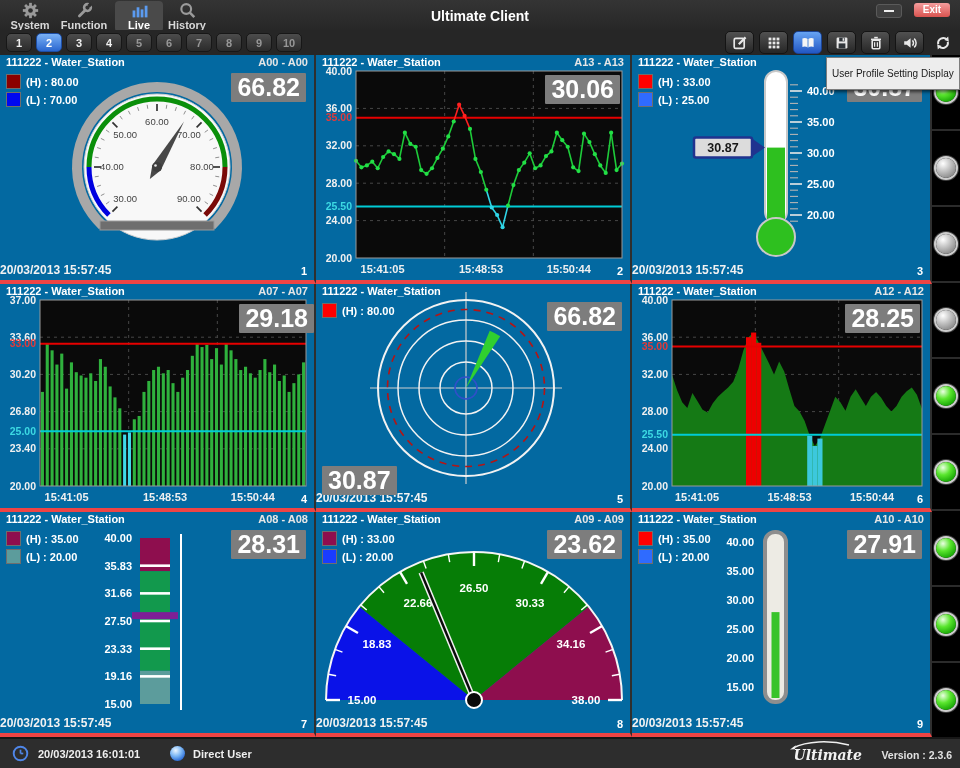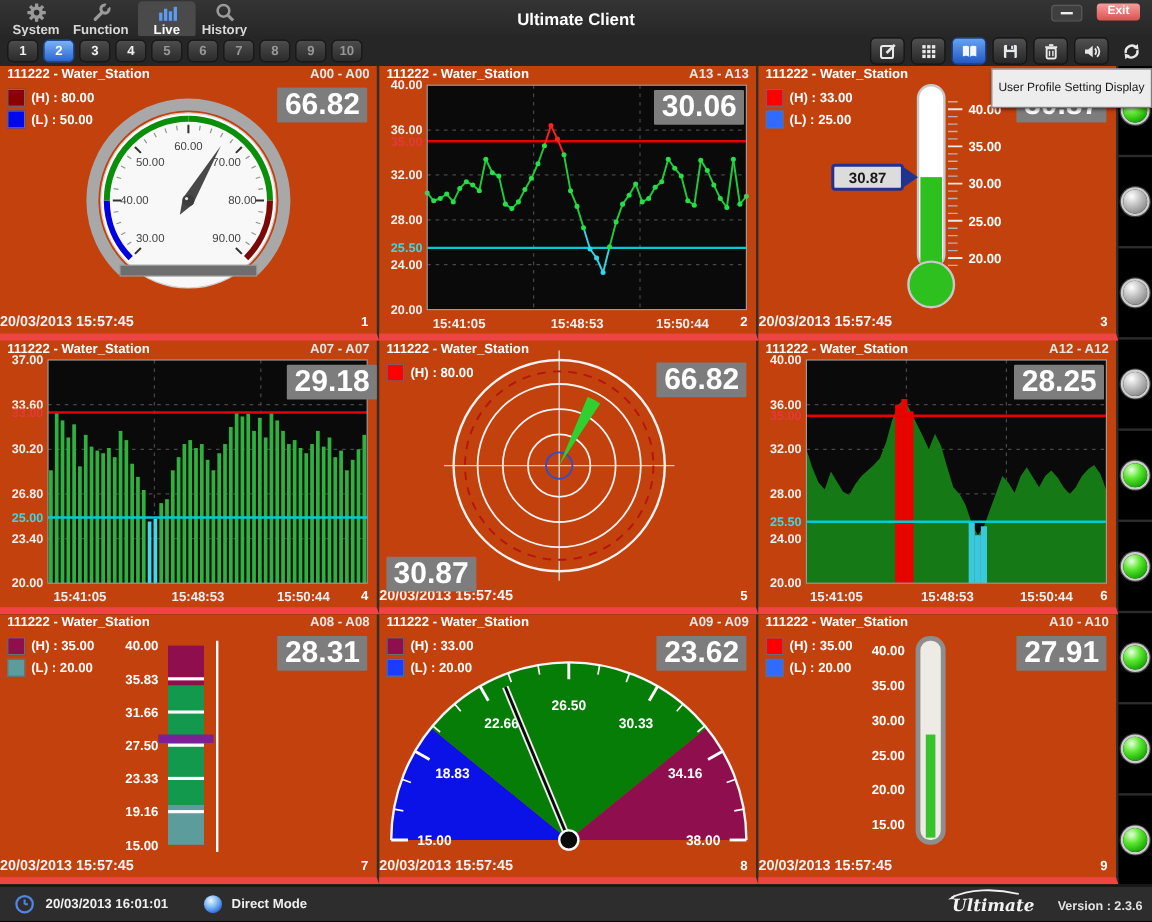--- a/index.html
+++ b/index.html
@@ -26,22 +26,22 @@
         color:#f0f0f0;border-radius:5px;background:linear-gradient(#4c4c4c,#2b2b2b);
         border:1px solid #171717;box-sizing:border-box;cursor:default;}
   .ptab.dim{color:#979797;}
   .ptab.active{background:linear-gradient(#7ab2f7,#2a66cf);color:#fff;border-color:#1d4ea6;}
   .toolbar{position:absolute;right:4px;top:31px;display:flex;gap:5px;align-items:center;}
   .tbtn{width:27px;height:21px;border-radius:5px;background:linear-gradient(#515151,#262626);
         border:1px solid #141414;display:flex;align-items:center;justify-content:center;cursor:default;}
   .tbtn.active{background:linear-gradient(#66a3f2,#2257c4);border-color:#1b4496;}
   .tbtn.plain{background:none;border:none;}
   
-  .panel{position:absolute;background:#c2410c;border-right:2px solid #2f2f2f;
-         border-bottom:6px solid #ef4444;box-sizing:border-box;}
+  .panel{position:absolute;background:#0369a1;border-right:2px solid #2f2f2f;
+         border-bottom:4px solid #ef4444;box-sizing:border-box;}
   .phead{position:absolute;top:1px;left:6px;right:6px;height:15px;z-index:4;}
   .station{float:left;font-size:11px;font-weight:bold;color:#fff;}
   .ptag{float:right;font-size:11px;font-weight:bold;color:#e6e6e6;}
   .legend{position:absolute;left:6px;top:19px;z-index:4;}
   .lrow{display:flex;align-items:center;margin-bottom:3px;}
   .lsw{width:13px;height:13px;border:1px solid #6e6e6e;margin-right:5px;}
   .llab{font-size:11px;font-weight:bold;color:#fff;}
   .vbox{position:absolute;right:8px;top:18px;background:#7d7d7d;color:#fff;font-size:25px;
         font-weight:bold;padding:0 6px;z-index:5;border-radius:1px;line-height:1.15;}
   .vbox2{position:absolute;left:6px;bottom:13px;background:#7d7d7d;color:#fff;font-size:25px;
@@ -207,21 +207,21 @@
         <span class="station">111222 - Water_Station</span>
         <span class="ptag">A00 - A00</span>
       </div>
     <div class="legend">
         <div class="lrow">
           <span class="lsw" style="background: rgb(139, 0, 0);"></span>
           <span class="llab">(H) : 80.00</span>
         </div>
         <div class="lrow">
           <span class="lsw" style="background: rgb(0, 8, 240);"></span>
-          <span class="llab">(L) : 50.00</span>
+          <span class="llab">(L) : 70.00</span>
         </div>
       </div>
     <div class="vbox">66.82</div>
     <svg class="chart" width="314" height="227" viewBox="0 0 314 227">
         <path d="M102.4401311950001 170.50829612953362 A80 80 0 1 1 211.5598688049999 170.50829612953362" stroke="#a8a8a8" stroke-width="10" fill="none"></path>
         <circle cx="157" cy="112" r="73" fill="#f8f8f8" stroke="#cfcfcf"></circle>
         <path d="M108.91673887931476 160.08326112068522 A68 68 0 0 1 89 112" stroke="#0000e0" stroke-width="5" fill="none"></path>
         <path d="M89 112 A68 68 0 0 1 157 44" stroke="#0a8f0a" stroke-width="5" fill="none"></path>
         <path d="M157 44 A68 68 0 0 1 225 112" stroke="#0a8f0a" stroke-width="5" fill="none"></path>
         <path d="M225 112 A68 68 0 0 1 205.08326112068522 160.08326112068522" stroke="#7a0a08" stroke-width="5" fill="none"></path>
@@ -769,21 +769,21 @@
     </div>
 
   <div class="statusbar">
     <svg class="sb-clock" width="17" height="17" viewBox="0 0 16 16">
       <circle cx="8" cy="8" r="6.4" fill="none" stroke="#4f86e8" stroke-width="1.8"></circle>
       <line x1="8" y1="8" x2="8" y2="4.4" stroke="#4f86e8" stroke-width="1.6"></line>
       <line x1="8" y1="8" x2="10.6" y2="8" stroke="#4f86e8" stroke-width="1.6"></line>
     </svg>
     <span class="sb-date">20/03/2013 16:01:01</span>
     <div class="sphere"></div>
-    <span class="sb-mode">Direct Mode</span>
+    <span class="sb-mode">Direct User</span>
     <div class="brand">
       <svg width="66" height="10" viewBox="0 0 66 10">
         <path d="M6 8 C20 1 42 0 62 5" stroke="#f0f0f0" stroke-width="1.5" fill="none"></path>
         <polygon points="3,9.6 9,5.2 7.6,9.2" fill="#f0f0f0"></polygon>
       </svg>
       <span>Ultimate</span>
     </div>
     <span class="sb-ver">Version : 2.3.6</span>
   </div>
 

